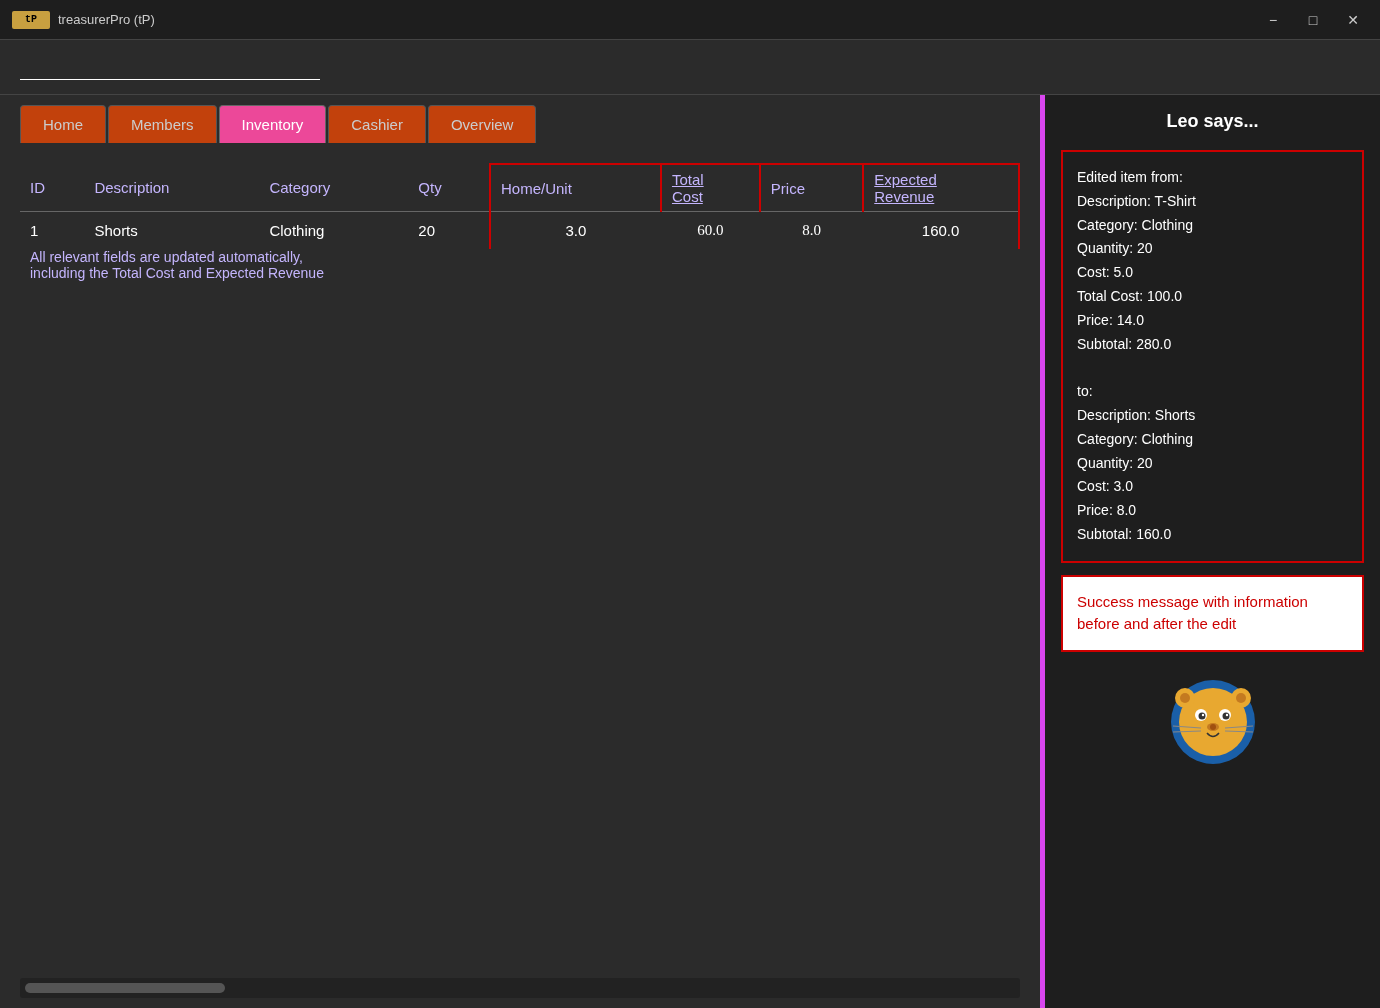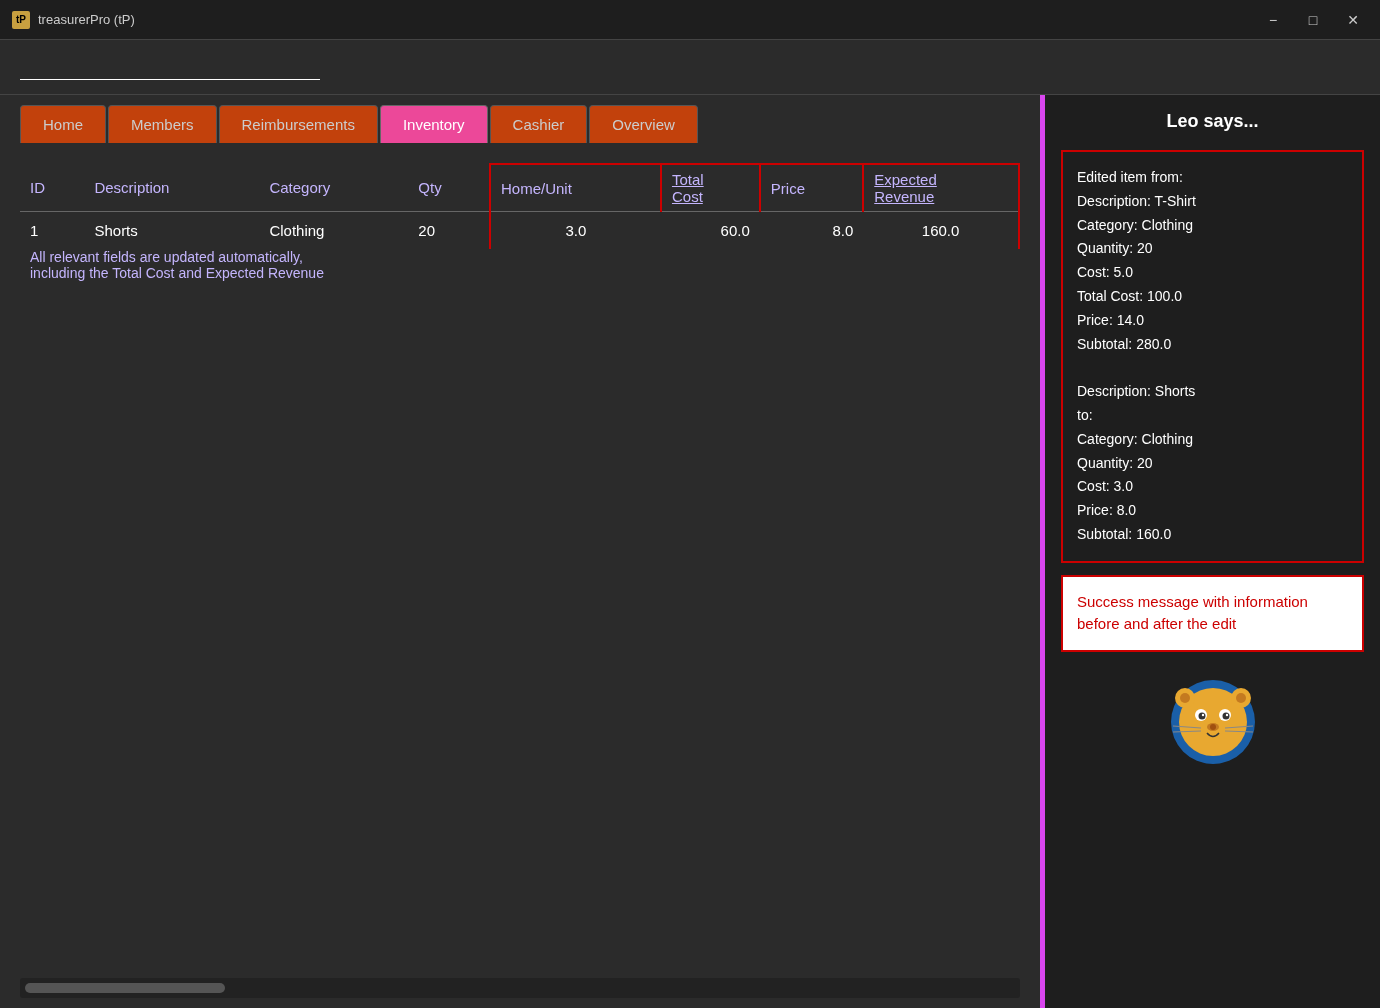--- a/index.html
+++ b/index.html
@@ -21,30 +21,31 @@
       justify-content: space-between;
       padding: 0 12px;
       border-bottom: 1px solid #444;
     }
     .title-bar-left {
       display: flex;
       align-items: center;
       gap: 8px;
     }
     .title-bar-icon {
-      width: 18px;
+      width: 38px;
       height: 18px;
       background: #c8a040;
       border-radius: 2px;
       display: flex;
       align-items: center;
       justify-content: center;
       font-size: 10px;
       color: #000;
       font-weight: bold;
+      font-family: Liberation Mono, monospace;
     }
     .title-bar-text {
       color: #ccc;
       font-size: 13px;
     }
     .title-bar-controls {
       display: flex;
       gap: 10px;
     }
     .title-bar-btn {
@@ -252,23 +253,24 @@
     }
     .col-highlight-first-cell {
       border-left: 2px solid #cc0000;
       border-bottom: 2px solid #cc0000;
       text-align: center;
       padding: 10px 10px;
       color: #fff;
     }
     .col-highlight-mid-cell {
       border-bottom: 2px solid #cc0000;
-      text-align: right;
+      text-align: center;
       padding: 10px 10px;
       color: #fff;
+      font-family: Liberation Serif, serif;
     }
   </style>
 </head>
 <body>
 
 <div class="title-bar">
   <div class="title-bar-left">
     <div class="title-bar-icon">tP</div>
     <span class="title-bar-text">treasurerPro (tP)</span>
   </div>
@@ -285,21 +287,20 @@
   </div>
 </div>
 
 <div class="main-layout">
 
   <div class="left-content">
 
     <div class="tabs">
       <div class="tab">Home</div>
       <div class="tab">Members</div>
-      <div class="tab">Reimbursements</div>
       <div class="tab active">Inventory</div>
       <div class="tab">Cashier</div>
       <div class="tab">Overview</div>
     </div>
 
     <div class="table-area">
       <table class="inv-table">
         <thead>
           <tr>
             <th>ID</th>
@@ -344,22 +345,22 @@
     <div class="info-box">
       <p>Edited item from:</p>
       <p>Description: T-Shirt</p>
       <p>Category: Clothing</p>
       <p>Quantity: 20</p>
       <p>Cost: 5.0</p>
       <p>Total Cost: 100.0</p>
       <p>Price: 14.0</p>
       <p>Subtotal: 280.0</p>
       <br>
+      <p>to:</p>
       <p>Description: Shorts</p>
-      <p>to:</p>
       <p>Category: Clothing</p>
       <p>Quantity: 20</p>
       <p>Cost: 3.0</p>
       <p>Price: 8.0</p>
       <p>Subtotal: 160.0</p>
     </div>
 
     <div class="success-box">
       <p>Success message with information before and after the edit</p>
     </div>

